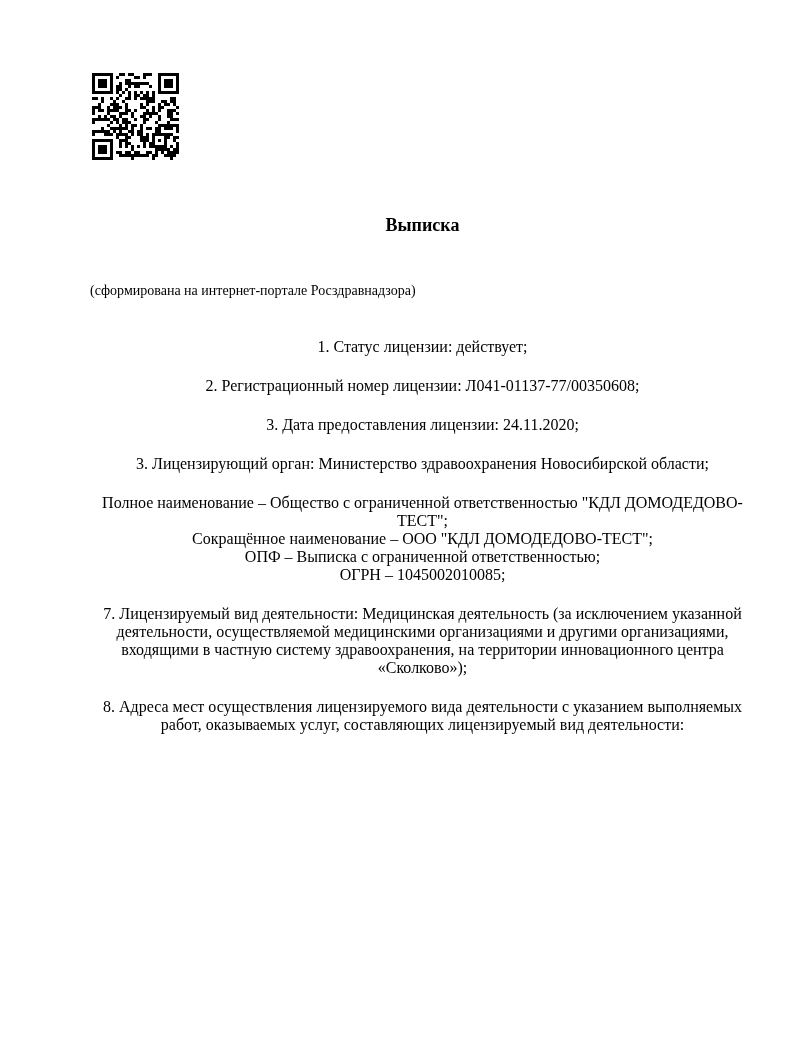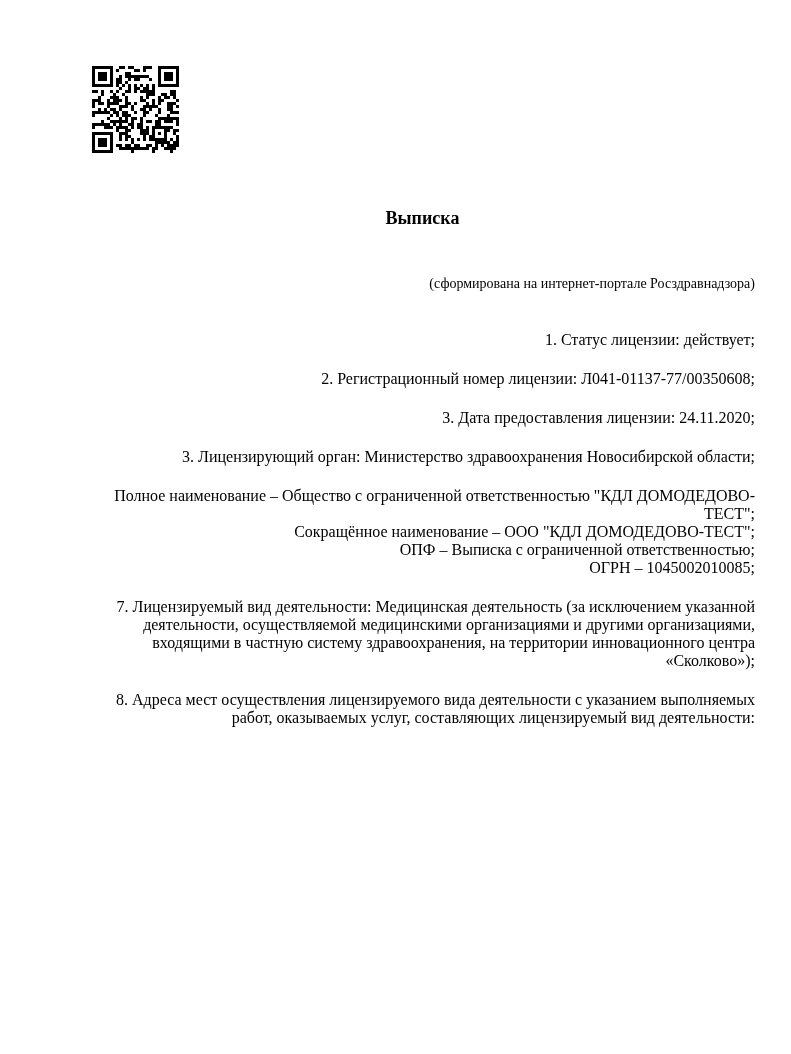--- a/index.html
+++ b/index.html
@@ -4,20 +4,21 @@
 <style>
   html, body { margin: 0; padding: 0; background: #ffffff; }
   .page {
     position: relative;
     width: 791px;
     height: 792px;
     background: #ffffff;
     color: #000000;
     font-family: "Liberation Serif", "DejaVu Serif", serif;
     overflow: hidden;
+    margin-top: 7px;
   }
   .qr {
     position: absolute;
     left: 92px;
     top: 66px;
     width: 87px;
     height: 87px;
   }
   .qr svg { display: block; }
   .title-block {
@@ -29,32 +30,32 @@
     font-weight: bold;
     font-size: 18px;
     line-height: 24px;
     white-space: nowrap;
   }
   .subtitle {
     position: absolute;
     left: 90px;
     top: 275px;
     width: 665px;
-    text-align: right;
+    text-align: left;
     font-size: 14px;
     line-height: 18px;
   }
   .content {
     position: absolute;
     left: 90px;
     top: 331px;
     width: 665px;
     font-size: 16px;
     line-height: 18px;
-    text-align: right;
+    text-align: center;
   }
   .content p { margin: 0 0 21px 0; padding: 0; }
   .org-details { margin: 0 0 21px 0; }
   .org-details div { margin: 0; }
 </style>
 </head>
 <body>
 
 <div class="page">
 

